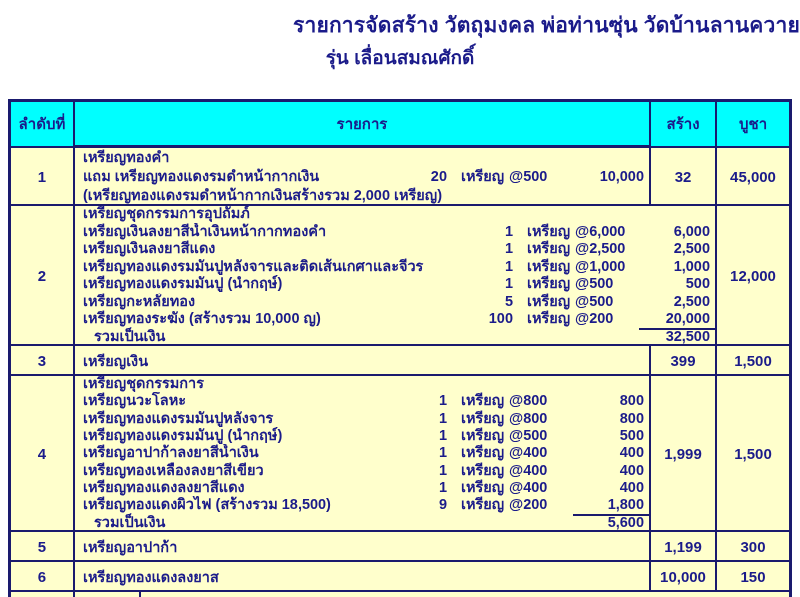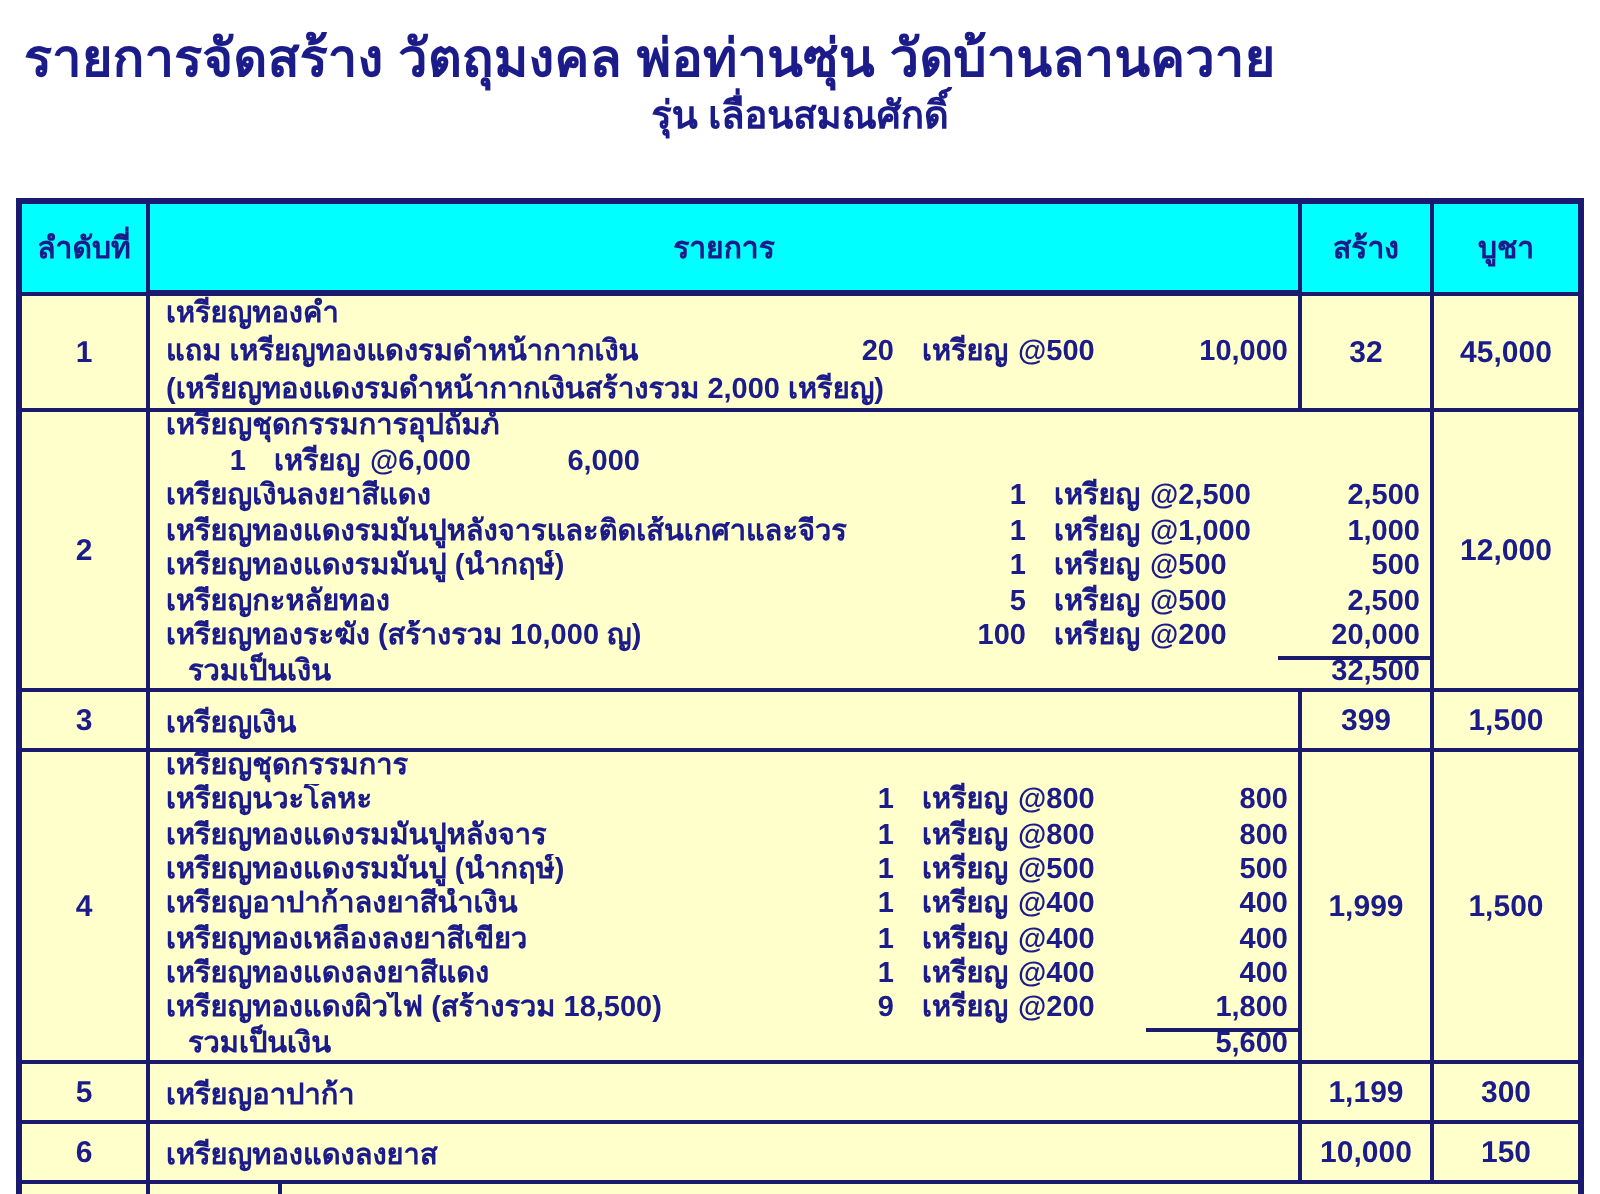--- a/index.html
+++ b/index.html
@@ -5,21 +5,21 @@
   :root{
     --header-bg:#00ffff; --row-bg:#ffffcc; --text:#1b1b8a; --border:#1a1a6e;
   }
   *{box-sizing:border-box; margin:0; padding:0;}
   html,body{width:800px;height:597px;background:#ffffff;overflow:hidden;}
   .page{
     position:relative;width:800px;height:597px;background:#fff;
     font-family:"Liberation Sans","DejaVu Sans",sans-serif;
     font-weight:bold;color:var(--text);
   }
-  .title{position:absolute;top:8px;left:0;width:100%;text-align:left;font-size:26px;letter-spacing:.2px;padding-left:12px;}
+  .title{position:absolute;top:8px;left:0;width:100%;text-align:right;font-size:21px;letter-spacing:.2px;padding-left:12px;}
   .subtitle{position:absolute;top:42px;left:0;width:100%;text-align:center;font-size:19px;}
   .amulet-table{
     position:absolute;left:8px;top:70px;width:784px;height:522px;
     background:var(--row-bg);border:3px solid var(--border);
     display:flex;flex-direction:column;font-size:14.5px;margin-top:29px;
   }
   .trow{display:flex;border-bottom:2px solid var(--border);}
   .trow:last-child{border-bottom:none;flex:1;}
   .thead{height:46px;background:var(--header-bg);font-size:15px;}
   .c-no{width:64px;border-right:2px solid var(--border);display:flex;align-items:center;justify-content:center;}
@@ -83,20 +83,21 @@
       <div class="c-price num">45,000</div>
     </div>
 
     <div class="trow r2">
       <div class="c-no num">2</div>
       <div class="c-item">
         <div class="line">
           <span class="desc">เหรียญชุดกรรมการอุปถัมภ์</span>
         </div>
         <div class="line">
+          <span class="desc">เหรียญเงินลงยาสีน้ำเงินหน้ากากทองคำ</span>
           <span class="qty">1</span>
           <span class="unit">เหรียญ</span>
           <span class="rate">@6,000</span>
           <span class="amt">6,000</span>
         </div>
         <div class="line">
           <span class="desc">เหรียญเงินลงยาสีแดง</span>
           <span class="qty">1</span>
           <span class="unit">เหรียญ</span>
           <span class="rate">@2,500</span>

